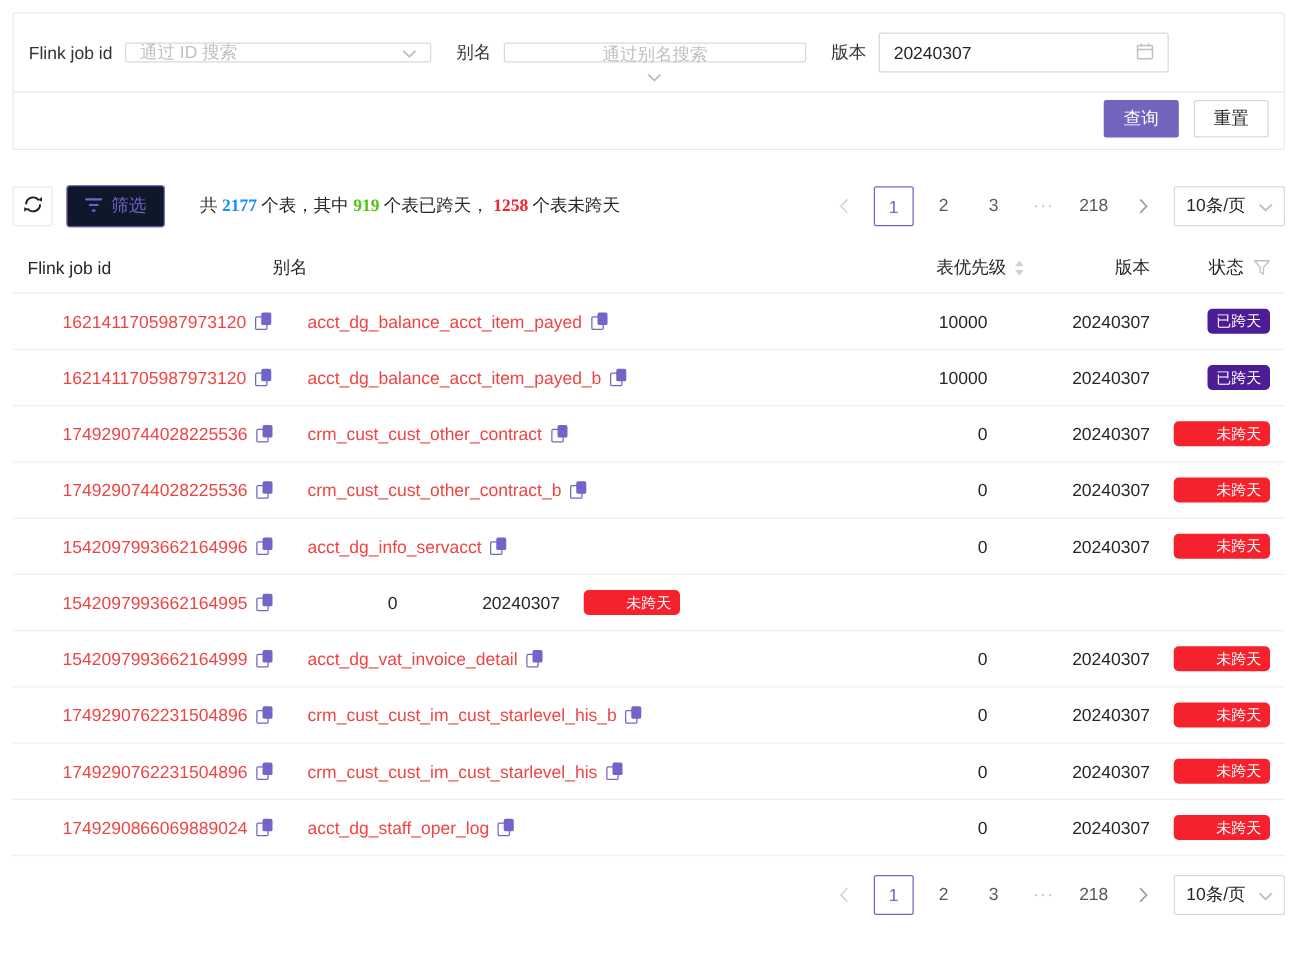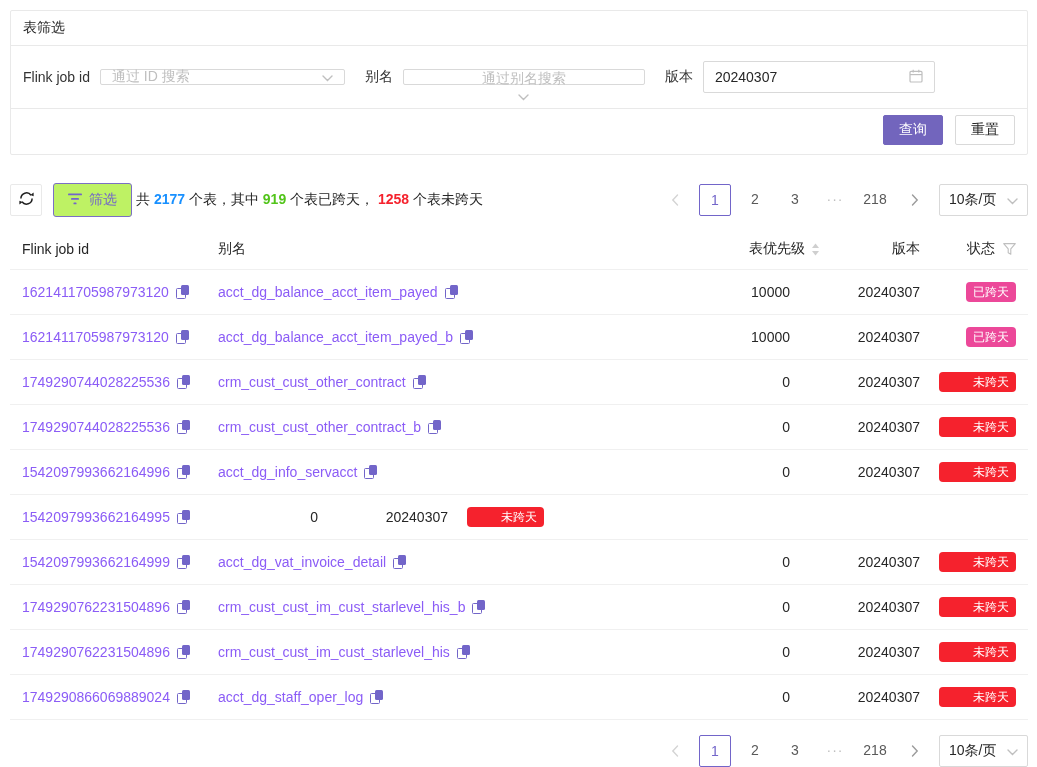--- a/index.html
+++ b/index.html
@@ -20,22 +20,22 @@
   .date-wrap { width:232px; height:32px; border:1px solid #d9d9d9; border-radius:2px; display:flex; align-items:center; padding:0 11px; background:#fff; }
   .date-wrap input { border:none; outline:none; flex:1; font-size:14px; color:#262626; font-family:"Liberation Sans",sans-serif; background:transparent; }
   .actions-row { display:flex; justify-content:flex-end; align-items:center; gap:12px; padding:6px 12px 9px; }
   .btn { height:30px; padding:0 15px; border-radius:2px; font-size:14px; cursor:pointer; font-family:"Liberation Sans",sans-serif; }
   .btn-primary { background:#7265bd; border:1px solid #7265bd; color:#fff; }
   .btn-default { background:#fff; border:1px solid #d9d9d9; color:#262626; }
 
   
   .toolbar { margin-top:28px; display:flex; align-items:center; }
   .icon-btn { width:32px; height:32px; border:1px solid #e9e9e9; border-radius:2px; background:#fff; display:flex; align-items:center; justify-content:center; cursor:pointer; }
-  .filter-btn { margin-left:11px; height:34px; padding:0 14px; border:1px solid #7b6fc4; border-radius:3px; background:#bef264; color:#7265c9; display:flex; align-items:center; gap:7px; font-size:14px; cursor:pointer; }
-  .summary { margin-left:4px; color:#262626; white-space:pre; }
+  .filter-btn { margin-left:11px; height:34px; padding:0 14px; border:1px solid #7b6fc4; border-radius:3px; background:#0f172a; color:#7265c9; display:flex; align-items:center; gap:7px; font-size:14px; cursor:pointer; }
+  .summary { margin-left:28px; color:#262626; white-space:pre;font-family:Liberation Serif, serif; }
   .num { font-weight:600; }
   .num.blue { color:#1890ff; }
   .num.green { color:#52c41a; }
   .num.red { color:#f5222d; }
 
   
   .pager { margin-left:auto; display:flex; align-items:center; }
   .pg-item { min-width:32px; height:32px; line-height:30px; text-align:center; margin-left:8px; border-radius:2px; color:#595959; cursor:pointer; user-select:none; }
   .pg-item.active { border:1px solid #7265c9; color:#7265c9; }
   .pg-arrow { display:flex; align-items:center; justify-content:center; }
@@ -47,39 +47,38 @@
   .thead, .trow { display:flex; align-items:center; padding:0 12px; }
   .thead { height:41px; border-bottom:1px solid #f0f0f0; color:#262626; }
   .trow { height:45px; border-bottom:1px solid #f0f0f0; }
   .cell { display:flex; align-items:center; }
   .c-id { width:196px; }
   .c-alias { flex:1; }
   .c-priority { width:130px; justify-content:flex-end; }
   .trow .c-priority { padding-right:30px; }
   .c-version { width:100px; justify-content:flex-end; }
   .c-status { width:96px; justify-content:flex-end; }
-  .link { color:#8b5cf6; text-decoration:none; cursor:pointer; }
+  .link { color:#ef4444; text-decoration:none; cursor:pointer;margin-left:28px; }
   .copy-icon { position:relative; width:13px; height:14px; display:inline-block; margin-left:7px; cursor:pointer; flex:none; }
   .copy-icon::before { content:""; position:absolute; left:0; bottom:0; width:8px; height:9px; border:1.4px solid #7265c9; border-radius:1.5px; background:#fff; }
   .copy-icon::after { content:""; position:absolute; right:0; top:0; width:8px; height:10px; background:#7265c9; border-radius:1.5px; }
   .sorter { margin-left:6px; display:flex; flex-direction:column; gap:1px; }
   .funnel { margin-left:8px; display:flex; }
   .badge { color:#fff; font-size:12px; line-height:20px; padding:0 7px; border-radius:4px; white-space:nowrap; }
-  .badge.success { background:#ec4899; }
+  .badge.success { background:#4c1d95; }
   .badge.danger { background:#f5222d;padding-left:34px; }
 
   .foot { display:flex; margin-top:15px; padding-bottom:10px; }
 </style>
 </head>
 <body>
 
 <div class="page">
 
   <div class="card">
-    <div class="card-title">表筛选</div>
 
     <div class="filter-row">
       <div class="fgroup">
         <label>Flink job id</label>
         <div class="select sel-id">
           <span class="ph">通过 ID 搜索</span>
           <span>
             <svg width="11" height="7" viewBox="0 0 11 7">
                 <path d="M1 1 L5.5 5.4 L10 1" stroke="#bfbfbf" stroke-width="1.4" fill="none" stroke-linecap="round"></path>
               </svg>

